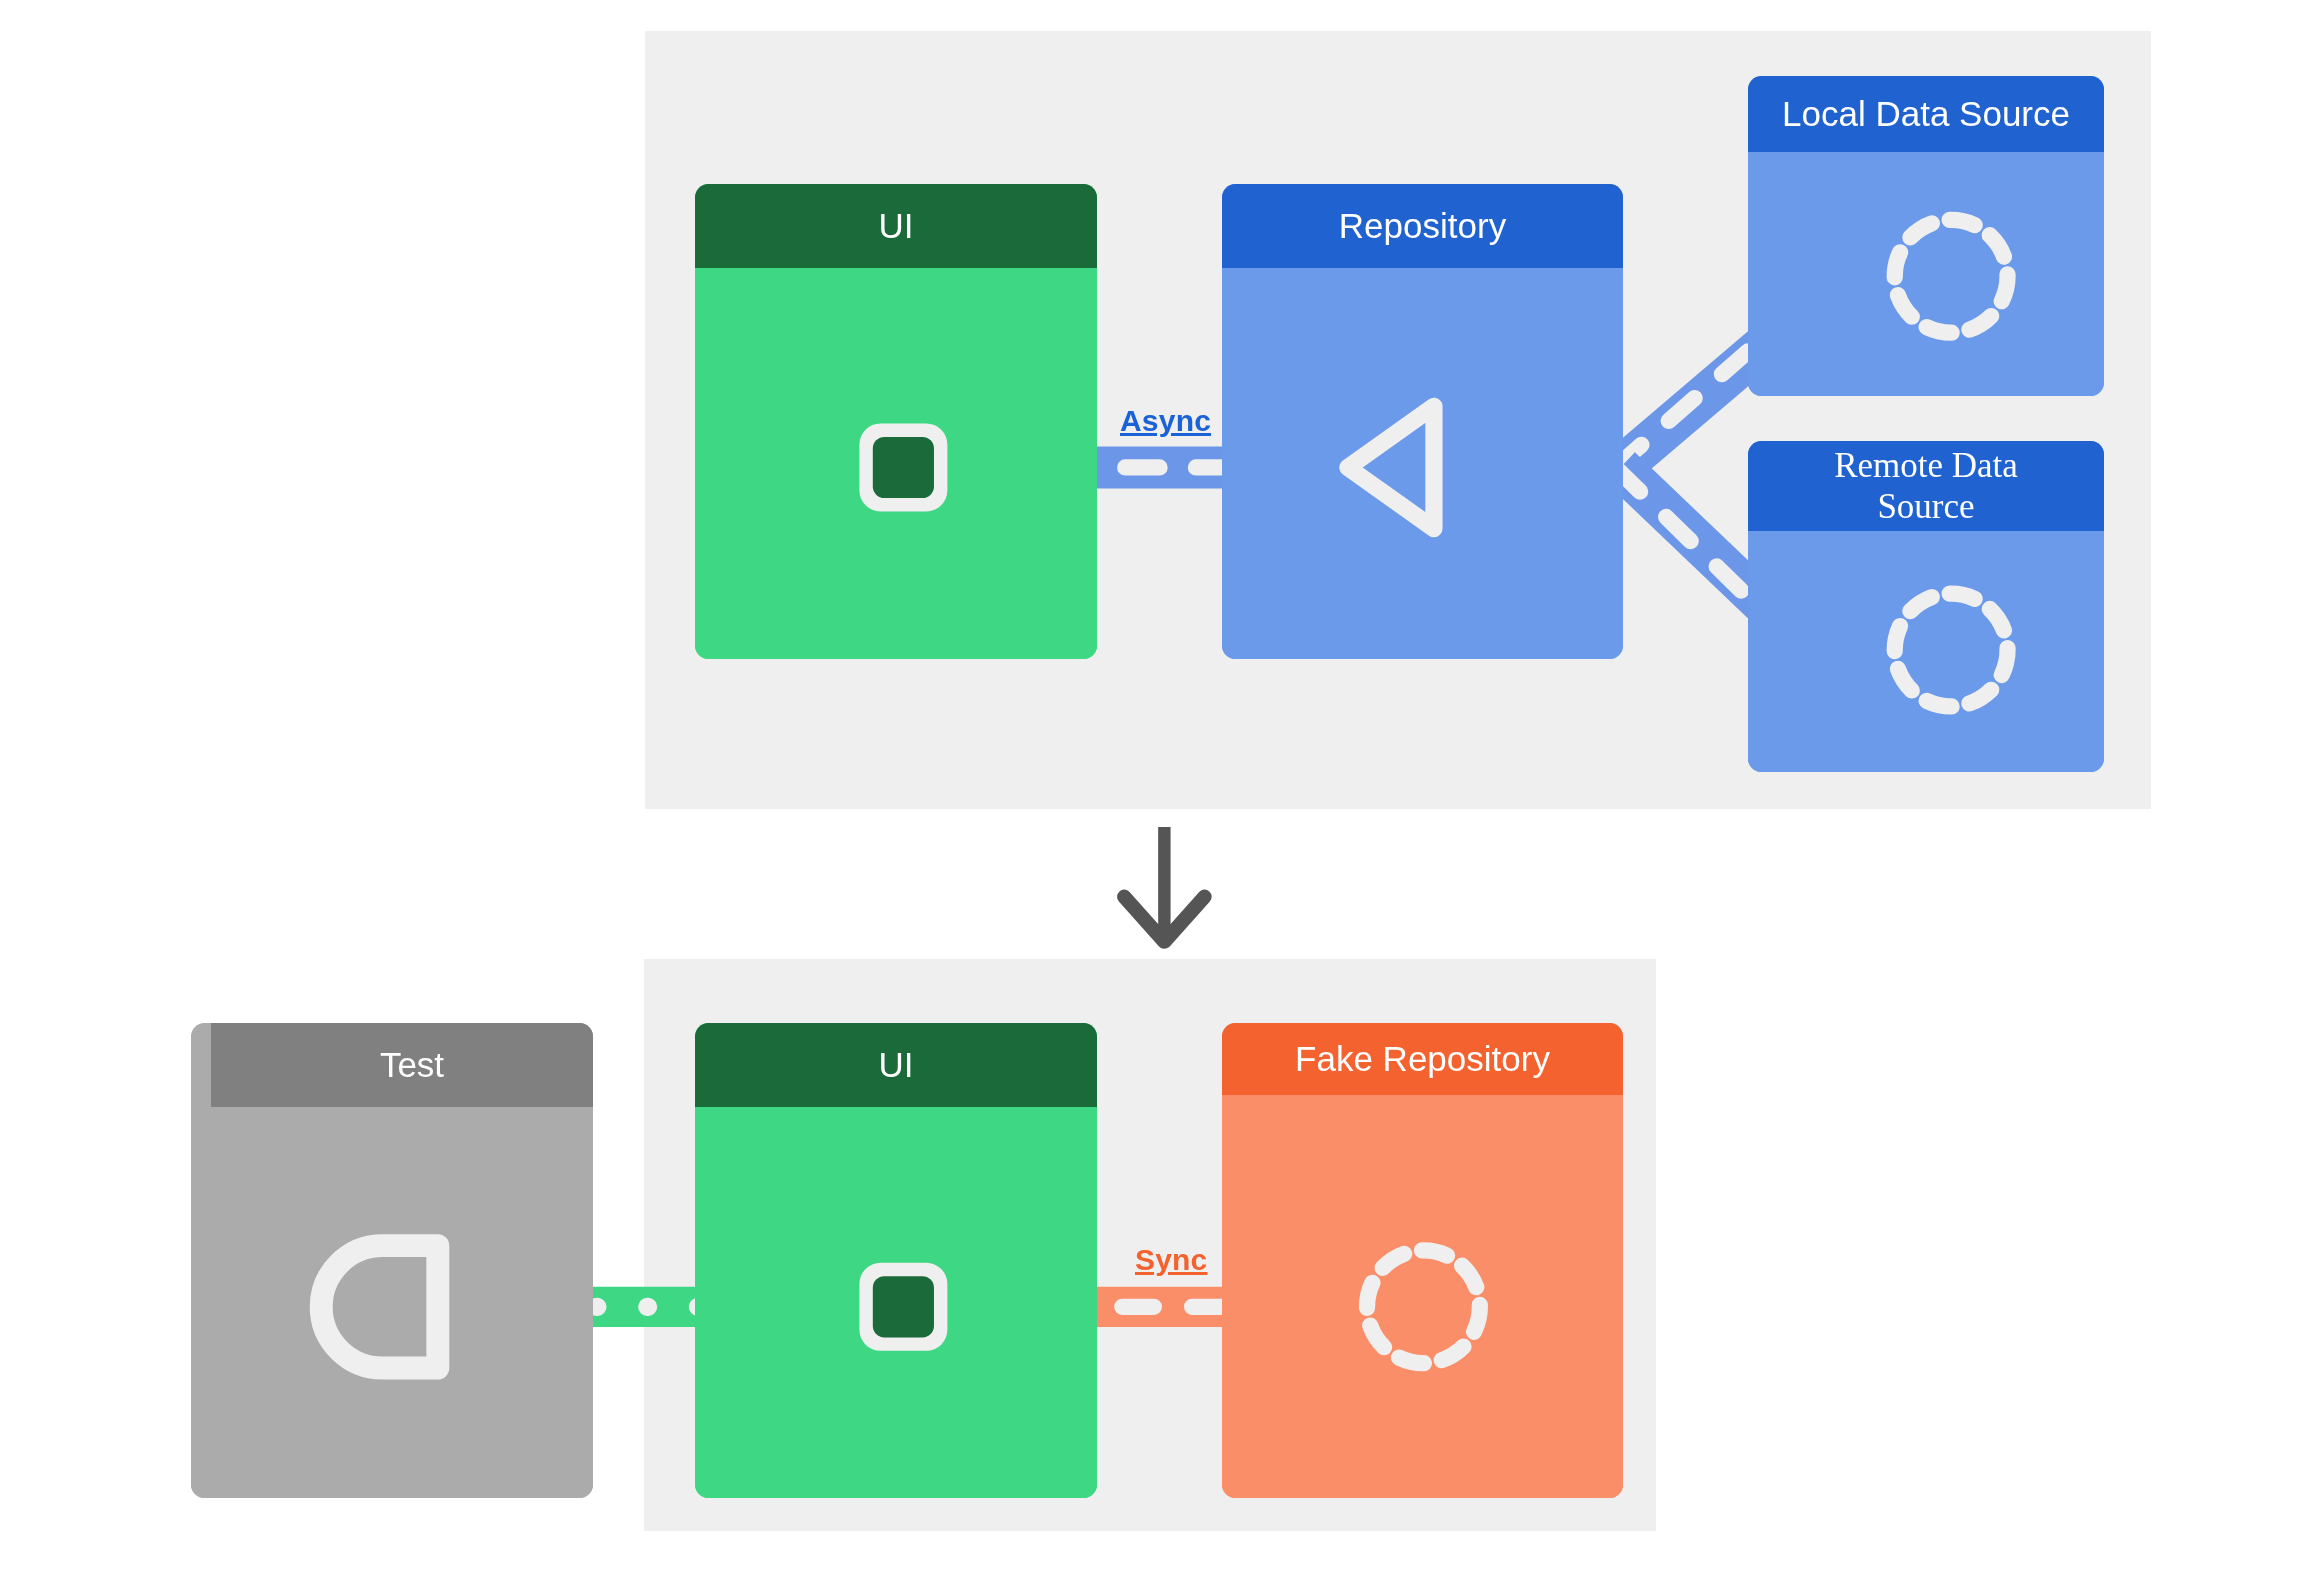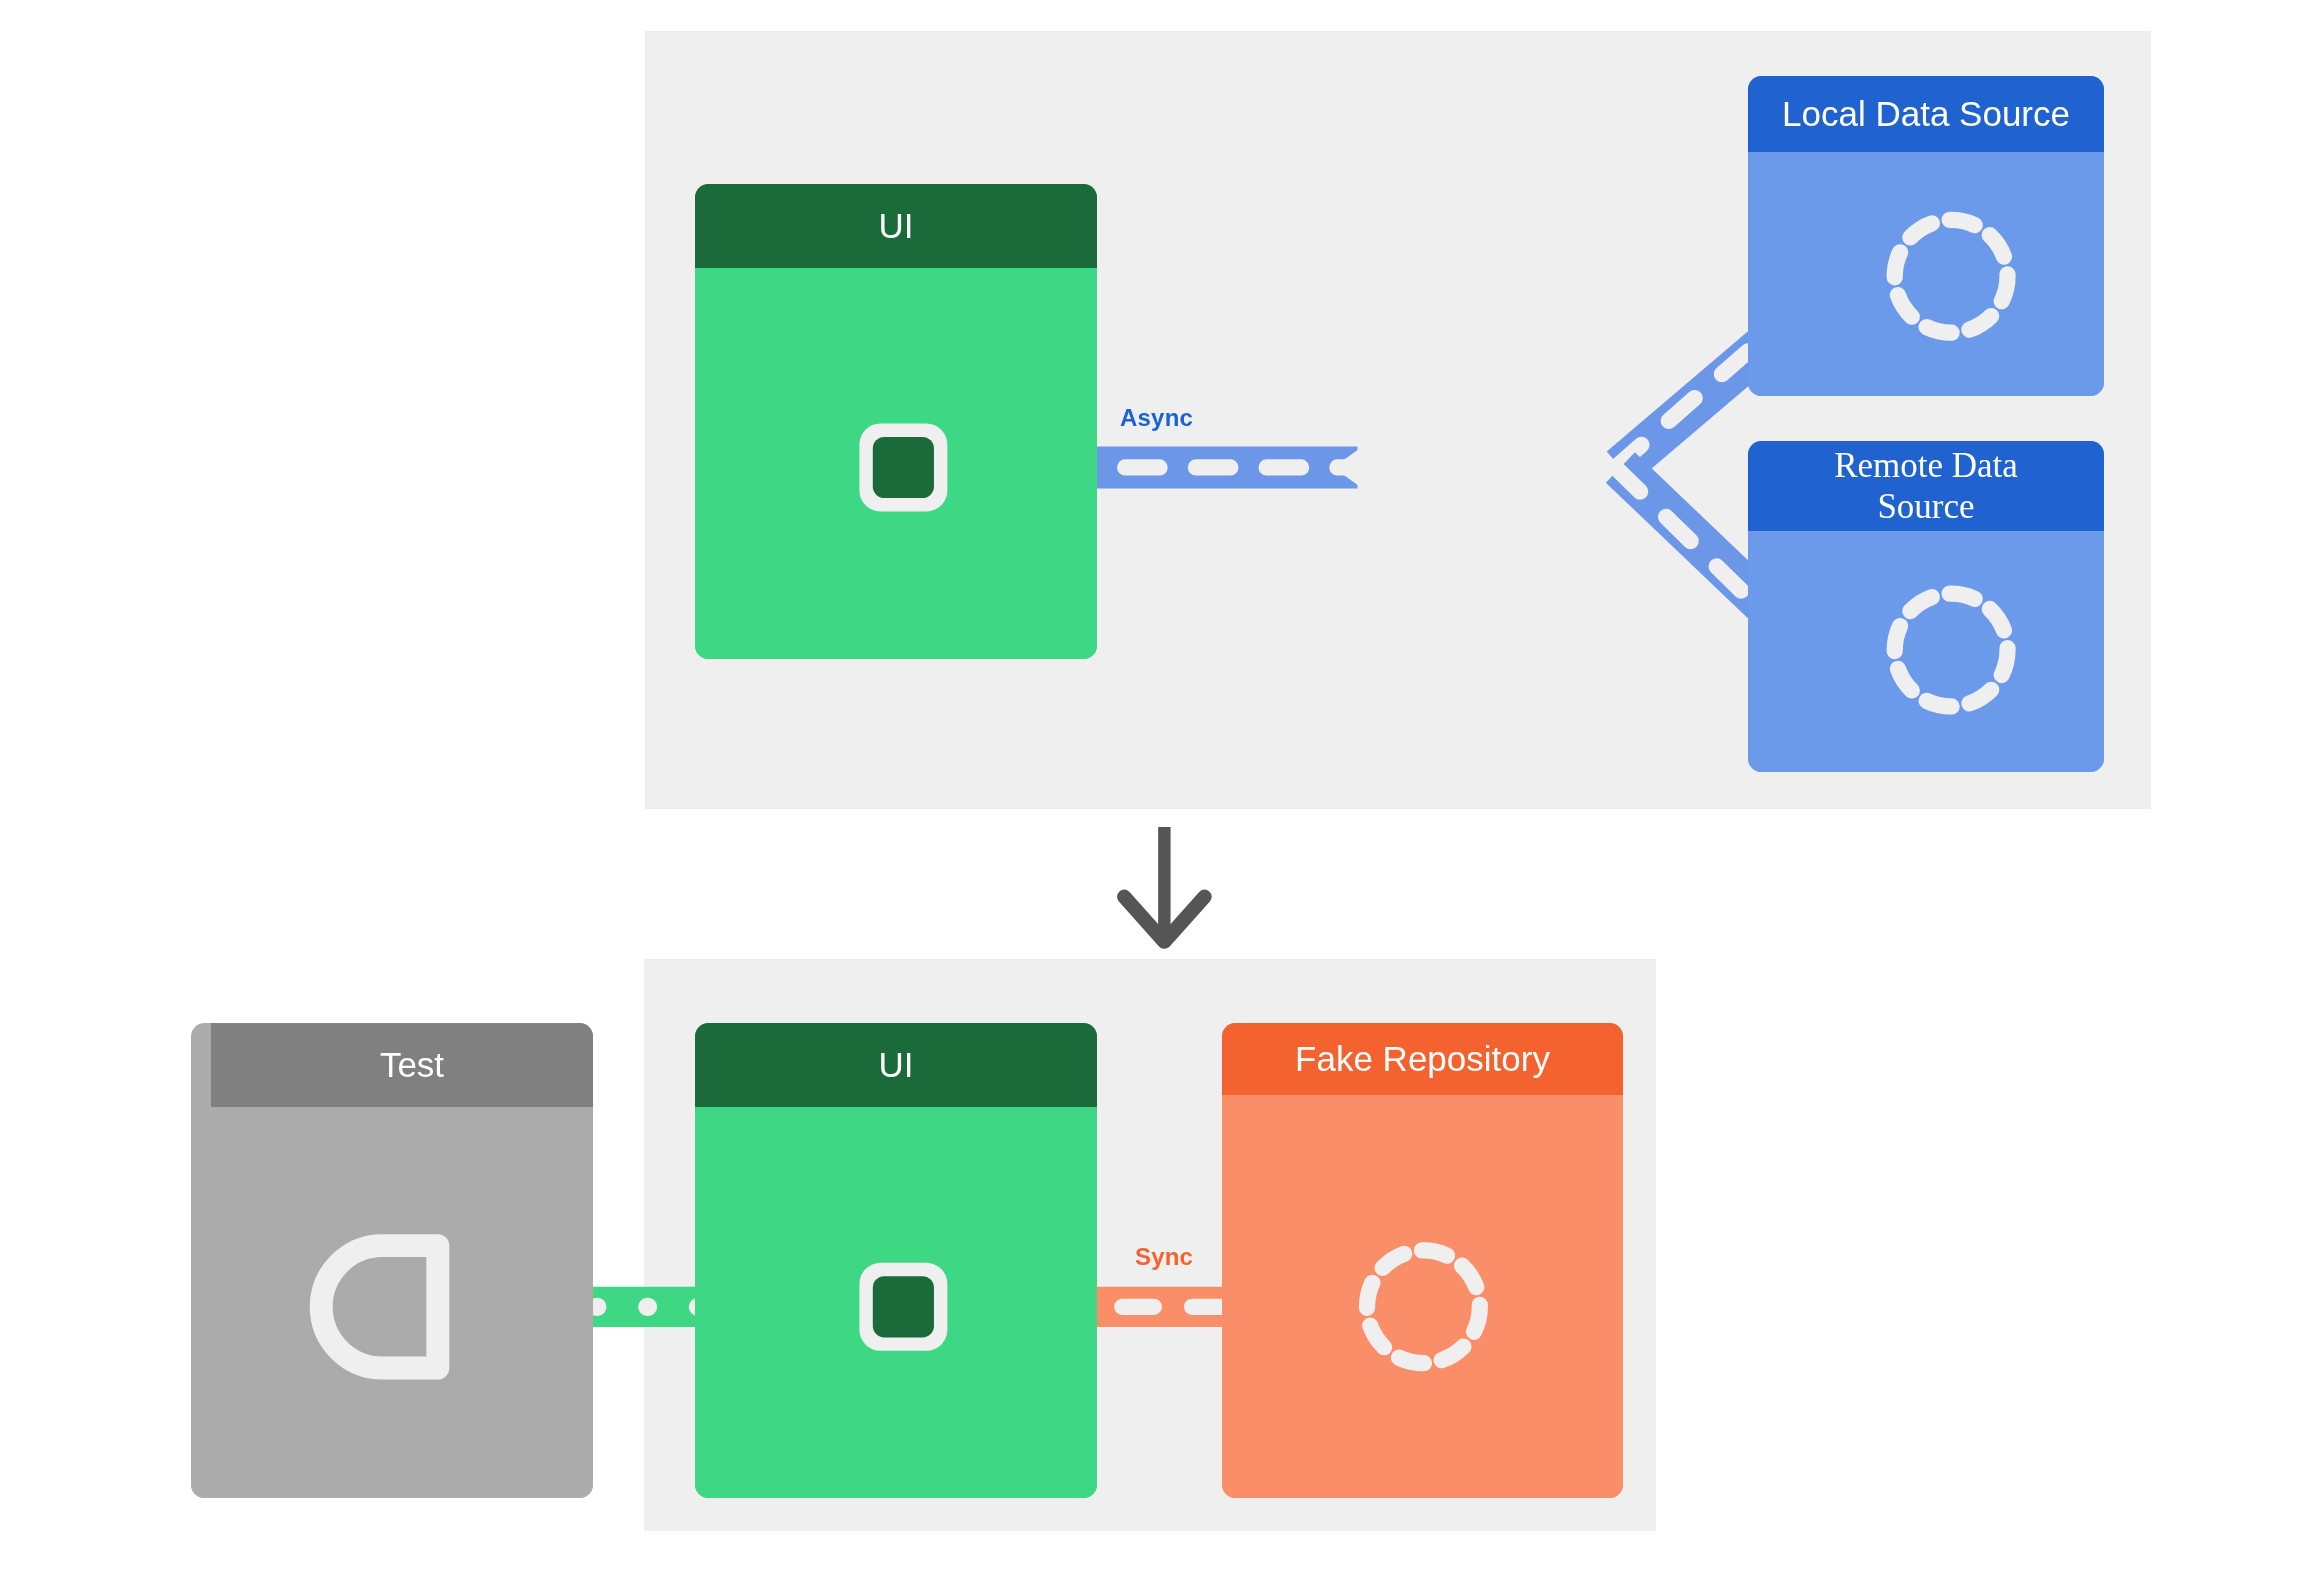--- a/index.html
+++ b/index.html
@@ -13,22 +13,22 @@
   .card{position:absolute;border-radius:13.4px;overflow:hidden;}
   .card-header{
     position:absolute;left:0;top:0;width:100%;
     display:flex;align-items:center;justify-content:center;
     color:#ffffff;text-align:center;line-height:1.18;
     font-size:35px;font-weight:400;box-sizing:border-box;padding:0 12px;
   }
   .card-body{position:absolute;left:0;width:100%;bottom:0;}
   svg.overlay{position:absolute;left:0;top:0;width:2323px;height:1586px;pointer-events:none;}
   .edge-label{
-    position:absolute;font-size:24px;font-weight:bold;
-    letter-spacing:0.2px;white-space:nowrap;
+    position:absolute;font-size:30px;font-weight:bold;
+    letter-spacing:0.2px;white-space:nowrap;text-decoration:underline;
   }
 </style>
 </head>
 <body>
 
 <div class="stage">
 
   <div class="panel" style="left:645px;top:31px;width:1506px;height:778px;"></div>
 
   <div class="panel" style="left:644px;top:959px;width:1012px;height:572px;"></div>
@@ -67,20 +67,24 @@
       <line x1="955" y1="1367" x2="1340" y2="1367" stroke="#efefef" stroke-width="17" stroke-linecap="round" stroke-dasharray="33 40"></line>
       <path d="M 1400 1367 L 1310 1367 M 1340 1337 L 1308 1367 L 1340 1397" stroke="#efefef" stroke-width="19" fill="none" stroke-linecap="round" stroke-linejoin="round"></path>
     </g>
   </svg>
 
   <div class="card" style="left:695px;top:184px;width:402px;height:475px;background:#3ed884;">
     <div class="card-header" style="height:84px;background:#1b6b3a;">UI</div>
     <div class="card-body" style="top:84px;height:391px;background:#3ed884;"></div>
   </div>
 
+  <div class="card" style="left:1222px;top:184px;width:401px;height:475px;background:#6c9aea;">
+    <div class="card-header" style="height:84px;background:#2063d0;">Repository</div>
+    <div class="card-body" style="top:84px;height:391px;background:#6c9aea;"></div>
+  </div>
 
   <div class="card" style="left:1748px;top:76px;width:356px;height:320px;background:#6c9aea;">
     <div class="card-header" style="height:76px;background:#2063d0;">Local Data Source</div>
     <div class="card-body" style="top:76px;height:244px;background:#6c9aea;"></div>
   </div>
 
   <div class="card" style="left:1748px;top:441px;width:356px;height:331px;background:#6c9aea;font-family:Liberation Serif, serif;">
     <div class="card-header" style="height:90px;background:#2063d0;white-space:pre-line;">Remote Data
 Source</div>
     <div class="card-body" style="top:90px;height:241px;background:#6c9aea;"></div>

